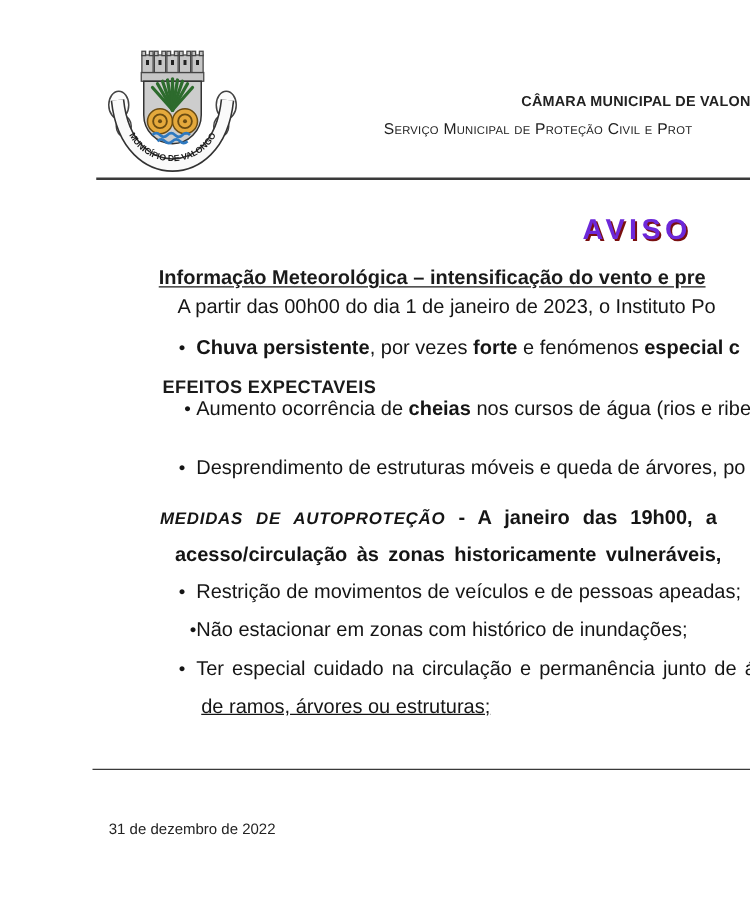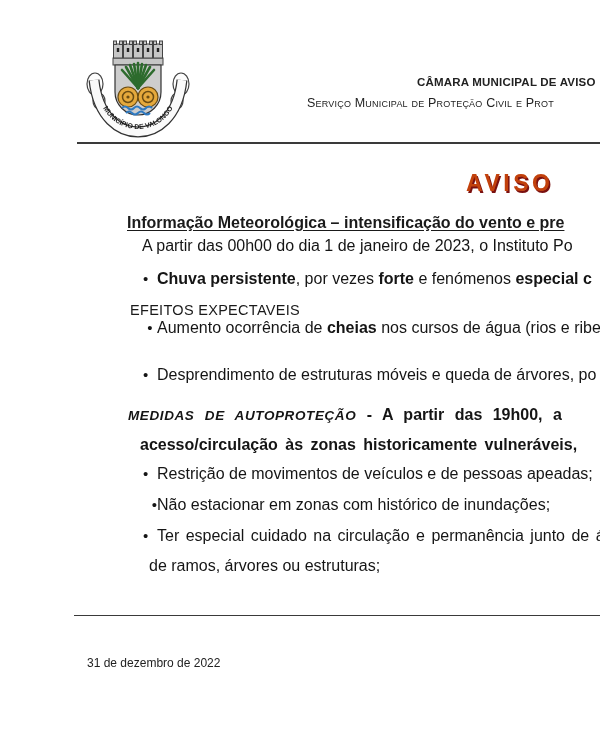--- a/index.html
+++ b/index.html
@@ -15,29 +15,29 @@
   .line { font-size:16px; color:#151515; }
   .b { font-weight:bold; }
   .dot { display:inline-block; width:14px; font-size:15px; }
   .rule { position:absolute; background:#3a3a3a; }
 
   .org1 { font-size:11.5px; font-weight:bold; letter-spacing:0.2px; color:#222; }
   .org2 { font-size:12.5px; font-variant:small-caps; letter-spacing:0.2px; color:#222; }
 
   .aviso {
     font-size:23px; font-weight:bold; letter-spacing:3.5px;
-    color:#c2410c;
+    color:#6d28d9;
     text-shadow:1.5px 1.5px 0 #7a1010;
   }
   .subtitle {
     font-size:16px; font-weight:bold;
     text-decoration:underline; text-underline-offset:2px;
   }
   .sc { font-size:13.5px; font-weight:bold; letter-spacing:0.6px;font-style:italic; }
-  .heading { font-size:14.5px; font-weight:normal; letter-spacing:0.3px; }
+  .heading { font-size:14.5px; font-weight:bold; letter-spacing:0.3px; }
   .justify1 { word-spacing:6px; }
   .justify2 { word-spacing:3px; }
   .justify3 { word-spacing:2px; }
   .datefoot { font-size:12px; color:#222;margin-top:36px; }
   .crest { position:absolute; left:82px; top:34px; }
 </style>
 </head>
 <body>
 
 <svg class="crest" width="112" height="106" viewBox="0 0 112 106">
@@ -108,21 +108,21 @@
   <g>
     <path d="M12,46 C16,84 38,98 56,98 C74,98 96,84 100,46" fill="none" stroke="#333" stroke-width="11"></path>
     <path d="M12,46 C16,84 38,98 56,98 C74,98 96,84 100,46" fill="none" stroke="#fafafa" stroke-width="8.5"></path>
     <path id="crestArc" d="M14,50 C18,84 39,95 56,95 C73,95 94,84 98,50" fill="none"></path>
     <text font-size="7" font-weight="bold" fill="#1a1a1a" font-family="Liberation Sans, sans-serif">
       <textPath href="#crestArc" startOffset="50%" text-anchor="middle">MUNICÍPIO DE VALONGO</textPath>
     </text>
   </g>
 </svg>
 
-<div class="abs org1" style="left:417px; top:76px;">CÂMARA MUNICIPAL DE AVISO</div>
+<div class="abs org1" style="left:417px; top:76px;">CÂMARA MUNICIPAL DE VALON</div>
 <div class="abs org2" style="left:307px; top:96px;text-align:center;">Serviço Municipal de Proteção Civil e Prot</div>
 
 <div class="rule" style="left:77px; top:142px; width:523px; height:2px;"></div>
 
 <div class="abs aviso" style="left:466px; top:170px;">AVISO</div>
 
 <div class="abs subtitle" style="left:127px; top:199px;margin-top:14px;">Informação Meteorológica – intensificação do vento e pre</div>
 
 <div class="abs line" style="left:142px; top:236px;">A partir das 00h00 do dia 1 de janeiro de 2023, o Instituto Po</div>
 
@@ -133,29 +133,29 @@
 <div class="abs heading" style="left:130px; top:302px;">EFEITOS EXPECTAVEIS</div>
 
 <div class="abs line" style="left:143px; top:318px;text-align:center;">
   <span class="dot">•</span><span>Aumento ocorrência de </span><span class="b">cheias</span><span> nos cursos de água (rios e ribe</span>
 </div>
 <div class="abs line" style="left:143px; top:365px;">
   <span class="dot">•</span><span>Desprendimento de estruturas móveis e queda de árvores, po</span>
 </div>
 
 <div class="abs line justify1" style="left:128px; top:405px;">
-  <span class="sc">MEDIDAS DE AUTOPROTEÇÃO</span><span class="b"> - A partir das 19h00, a</span>
+  <span class="sc">MEDIDAS DE AUTOPROTEÇÃO</span><span class="b"> - A janeiro das 19h00, a</span>
 </div>
 <div class="abs line b justify2" style="left:140px; top:435px;">acesso/circulação às zonas historicamente vulneráveis,</div>
 
 <div class="abs line" style="left:143px; top:464px;">
   <span class="dot">•</span><span>Restrição de movimentos de veículos e de pessoas apeadas;</span>
 </div>
 <div class="abs line" style="left:143px; top:495px;text-align:right;">
   <span class="dot">•</span><span>Não estacionar em zonas com histórico de inundações;</span>
 </div>
 <div class="abs line justify3" style="left:143px; top:526px;">
   <span class="dot">•</span><span>Ter especial cuidado na circulação e permanência junto de á</span>
 </div>
-<div class="abs line" style="left:149px; top:556px;">de ramos, árvores ou estruturas;</div>
+<div class="abs line" style="left:161px; top:556px;text-decoration:underline;">de ramos, árvores ou estruturas;</div>
 
 <div class="rule" style="left:74px; top:615px; width:526px; height:1px;"></div>
 <div class="abs datefoot" style="left:87px; top:620px;">31 de dezembro de 2022</div>
 
 </body></html>

